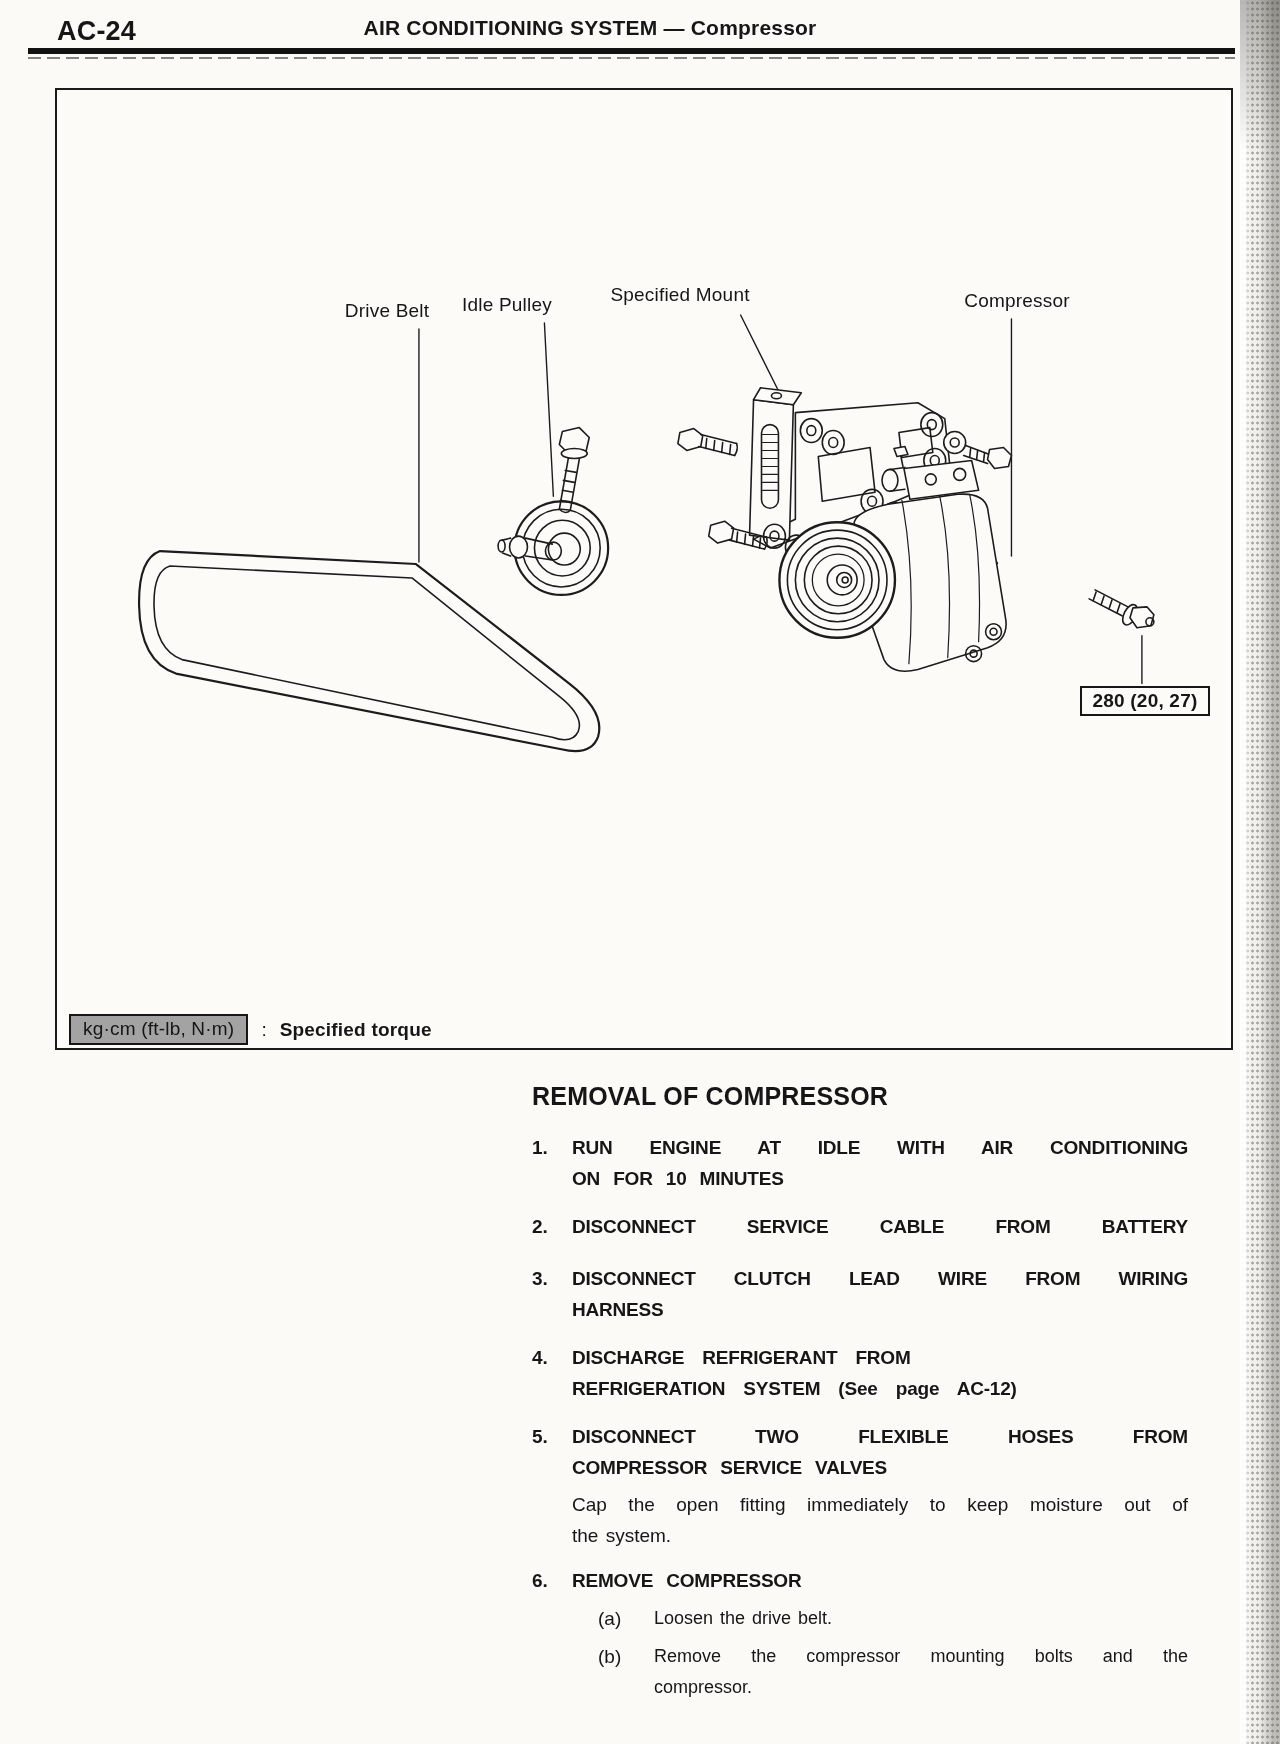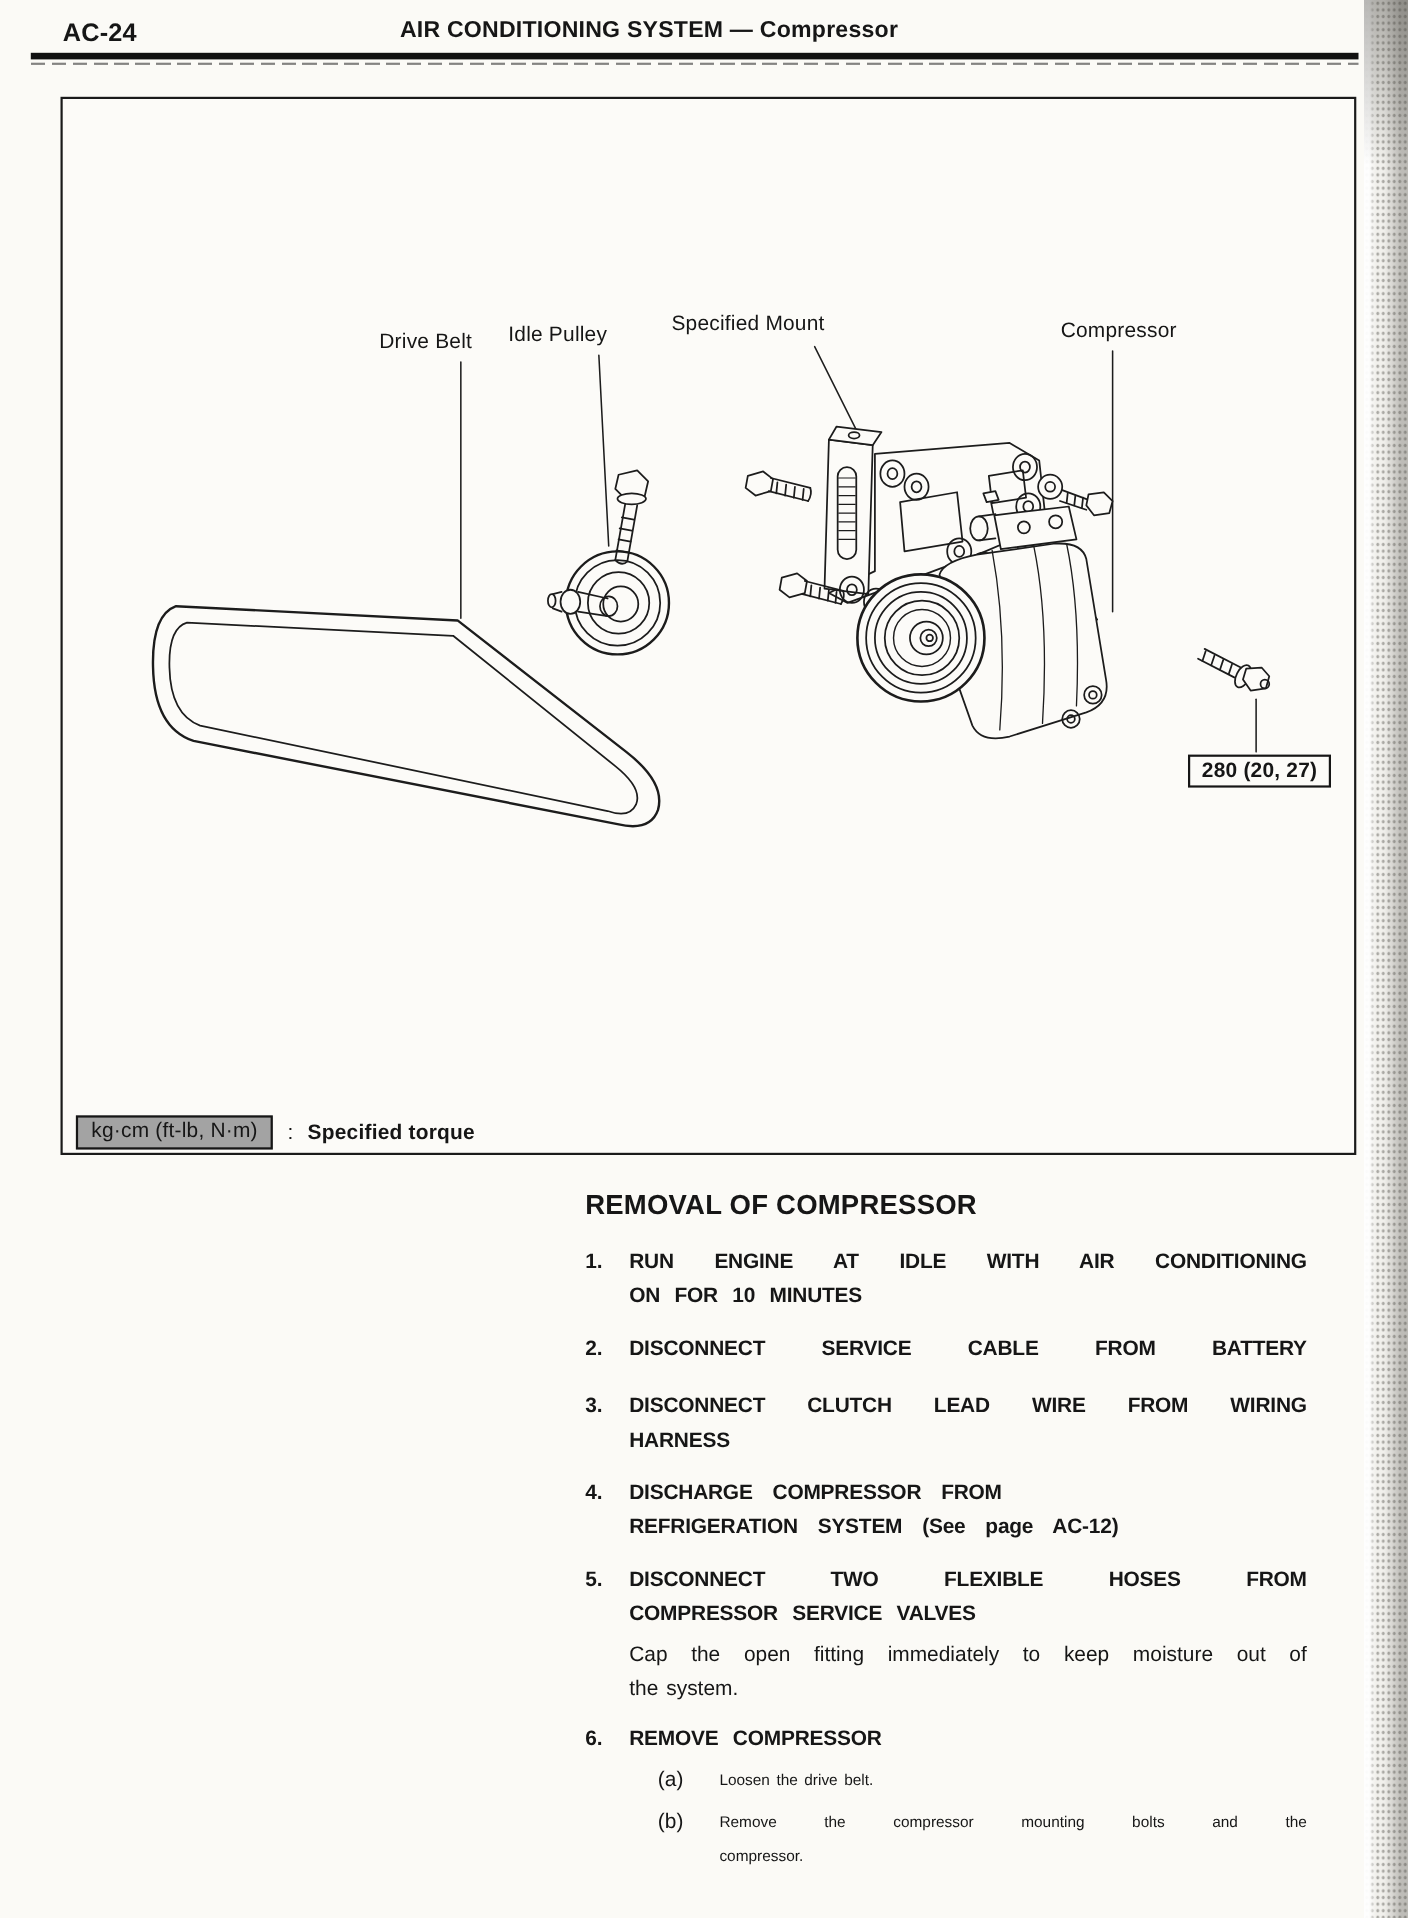--- a/index.html
+++ b/index.html
@@ -2,21 +2,21 @@
 <html><head>
 <meta charset="utf-8">
 <title>AC-24</title>
 <style>
   html,body{margin:0;padding:0;background:#fbfaf6;}
   body{width:1280px;height:1744px;position:relative;overflow:hidden;
        font-family:"Liberation Sans", sans-serif;color:#161616;}
   .page{position:absolute;inset:0;background:#fbfaf6;}
 
   
-  .pagecode{position:absolute;left:57px;top:16px;font-size:23px;font-weight:bold;letter-spacing:0.2px;}
+  .pagecode{position:absolute;left:57px;top:16px;font-size:27px;font-weight:bold;letter-spacing:0.2px;}
   .ptitle{position:absolute;left:0;top:16px;width:1180px;text-align:center;
           font-size:21px;font-weight:bold;letter-spacing:0.2px;}
   .rule{position:absolute;left:28px;top:48px;width:1207px;height:6px;background:#111;}
   .rule2{position:absolute;left:28px;top:57px;width:1207px;height:2px;opacity:.55;
          background:repeating-linear-gradient(90deg,#222 0 13px,transparent 13px 19px);}
 
   
   .figbox{position:absolute;left:55px;top:88px;width:1178px;height:962px;
           border:2px solid #1a1a1a;background:#fcfbf8;box-sizing:border-box;}
   .art{position:absolute;left:0;top:0;width:100%;height:100%;}
@@ -41,21 +41,21 @@
   .step:nth-child(5){margin-bottom:14px;}
   .num{flex:0 0 40px;font-size:19px;font-weight:bold;line-height:31px;}
   .sbody{flex:1;min-width:0;}
   .hl{font-size:19px;font-weight:bold;line-height:31px;letter-spacing:-0.2px;word-spacing:8px;}
   .wide{word-spacing:13px;}
   .jl{text-align:justify;text-align-last:justify;}
   .note{margin-top:6px;}
   .nl{font-size:19px;line-height:31px;word-spacing:2px;}
   .substep{display:flex;padding-left:26px;margin-top:7px;}
   .slabel{flex:0 0 56px;font-size:19px;line-height:31px;}
-  .stext{flex:1;font-size:14px;line-height:31px;word-spacing:2px;}
+  .stext{flex:1;font-size:18px;line-height:31px;word-spacing:2px;}
 
   
   .edge{position:absolute;left:1240px;top:0;width:40px;height:1744px;
         background-color:#f1f0ec;
         background-image:radial-gradient(rgba(100,98,92,.5) 1px, rgba(100,98,92,0) 1.6px);
         background-size:5px 6px;}
   .edge::after{content:"";position:absolute;inset:0;
         background:linear-gradient(180deg, rgba(70,68,62,.38), rgba(70,68,62,0) 150px),
                    linear-gradient(90deg, rgba(255,255,255,.95) 0 4px, rgba(255,255,255,0) 11px),
                    linear-gradient(270deg, rgba(80,78,72,.32) 0 6px, rgba(80,78,72,0) 22px);}
@@ -229,21 +229,21 @@
         <div class="num">3.</div>
         <div class="sbody">
           <div class="hl jl">DISCONNECT CLUTCH LEAD WIRE FROM WIRING</div>
           <div class="hl">HARNESS</div>
         </div>
       </div>
 
       <div class="step">
         <div class="num">4.</div>
         <div class="sbody">
-          <div class="hl wide">DISCHARGE COMPRESSOR FROM</div>
+          <div class="hl wide">DISCHARGE REFRIGERANT FROM</div>
           <div class="hl wide">REFRIGERATION SYSTEM (See page AC-12)</div>
         </div>
       </div>
 
       <div class="step">
         <div class="num">5.</div>
         <div class="sbody">
           <div class="hl jl">DISCONNECT TWO FLEXIBLE HOSES FROM</div>
           <div class="hl">COMPRESSOR SERVICE VALVES</div>
           <div class="note">

